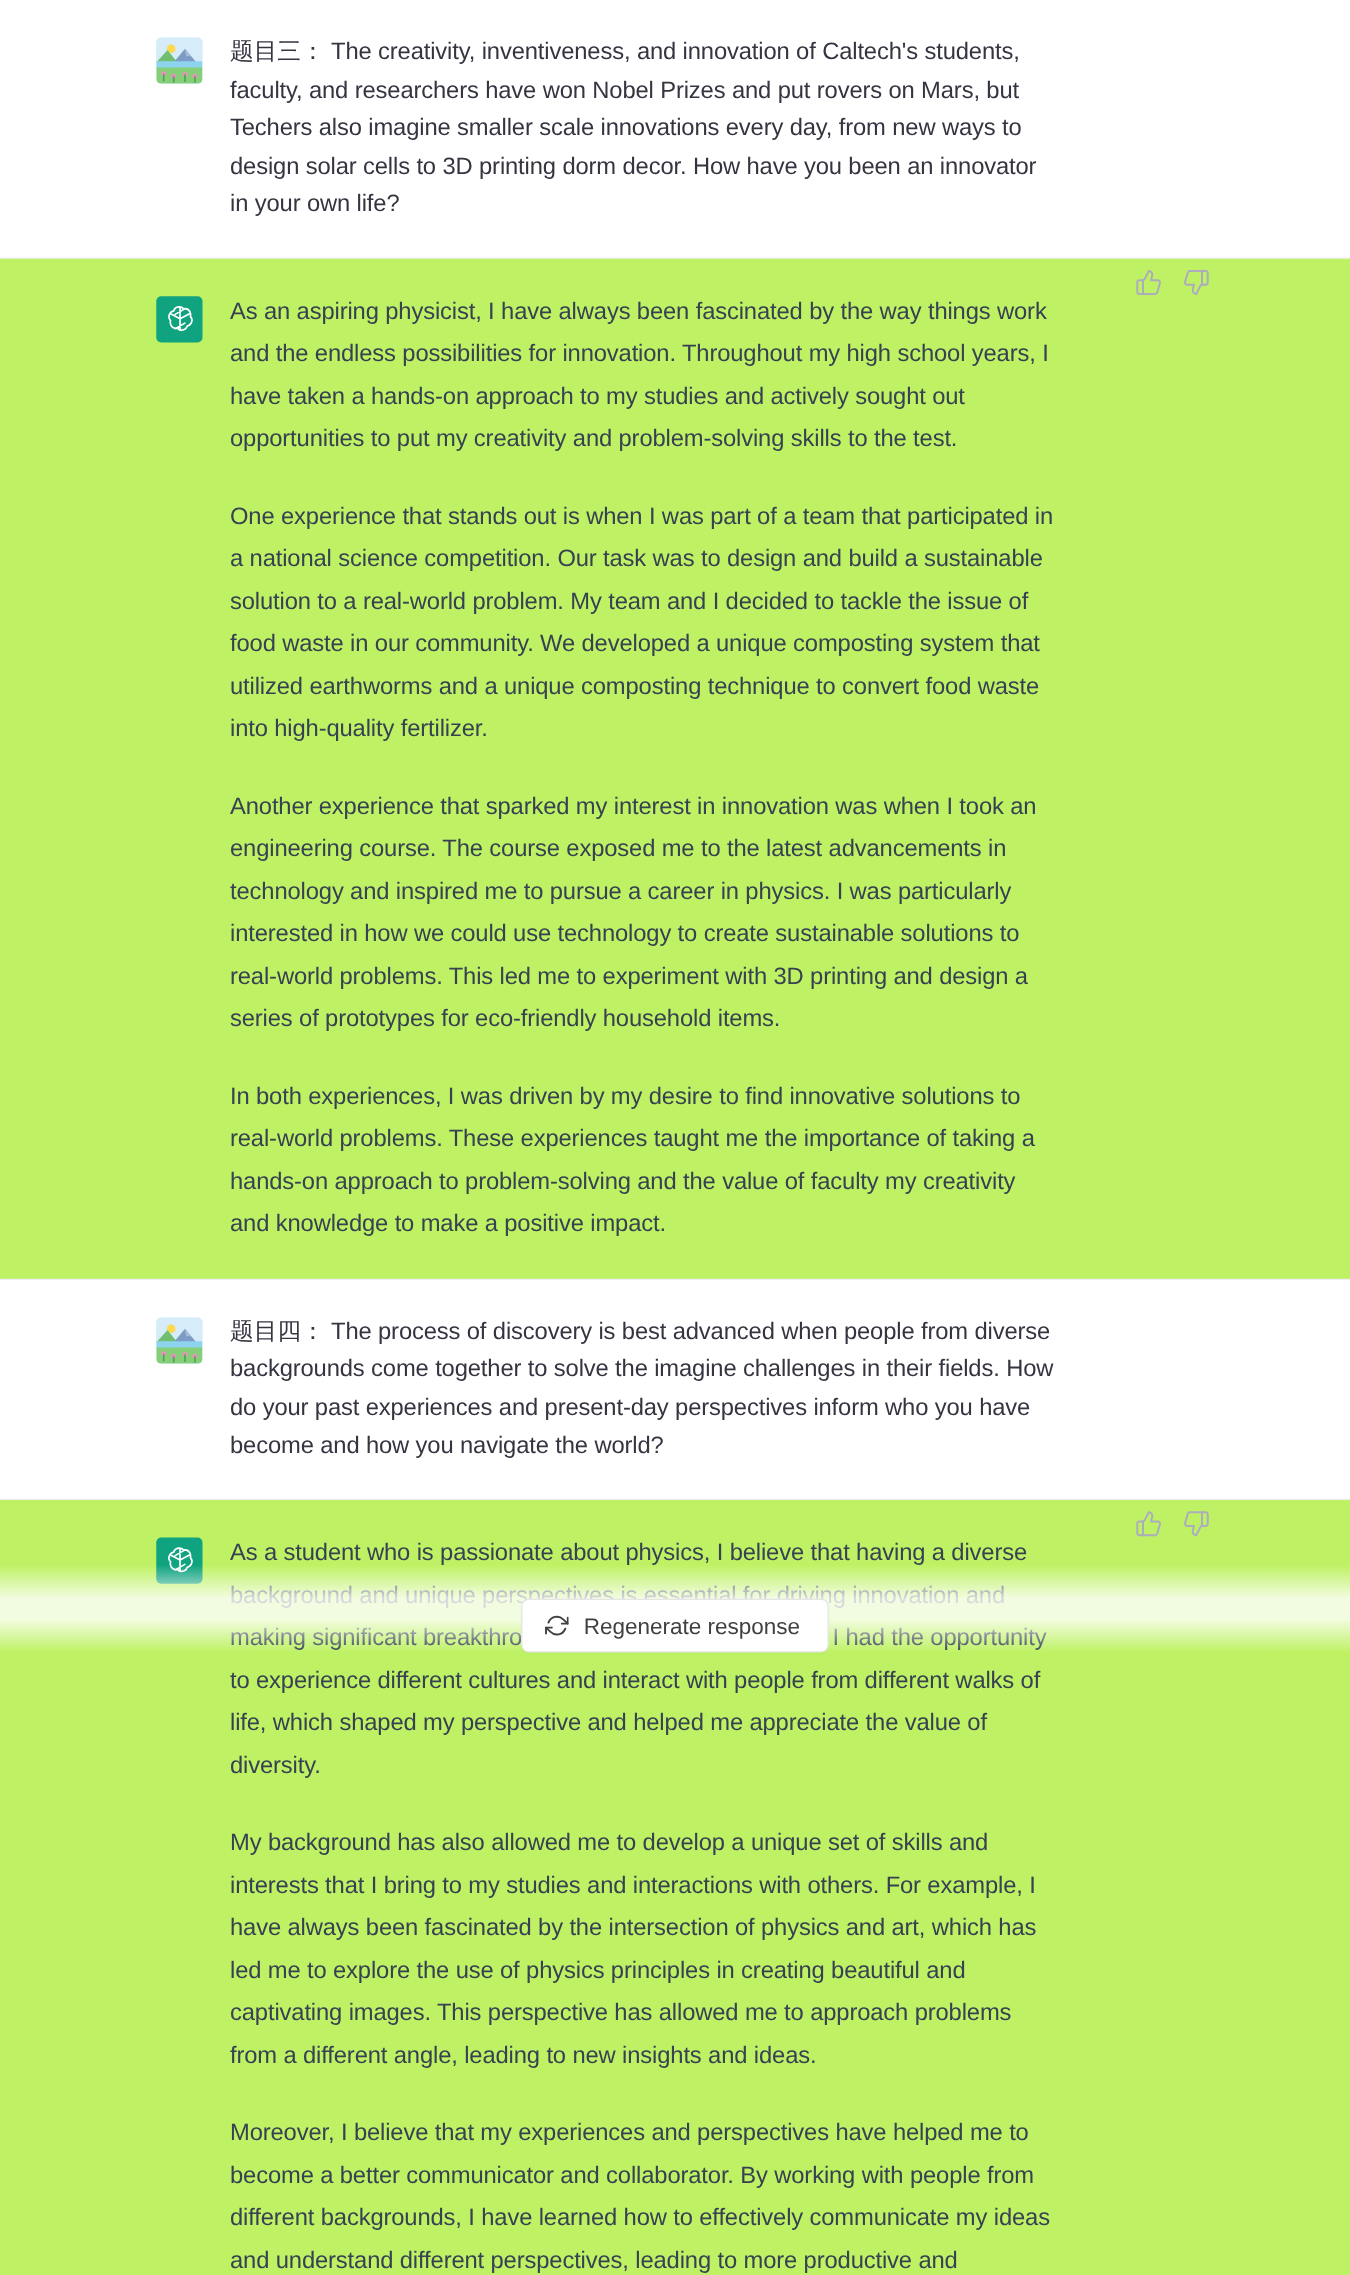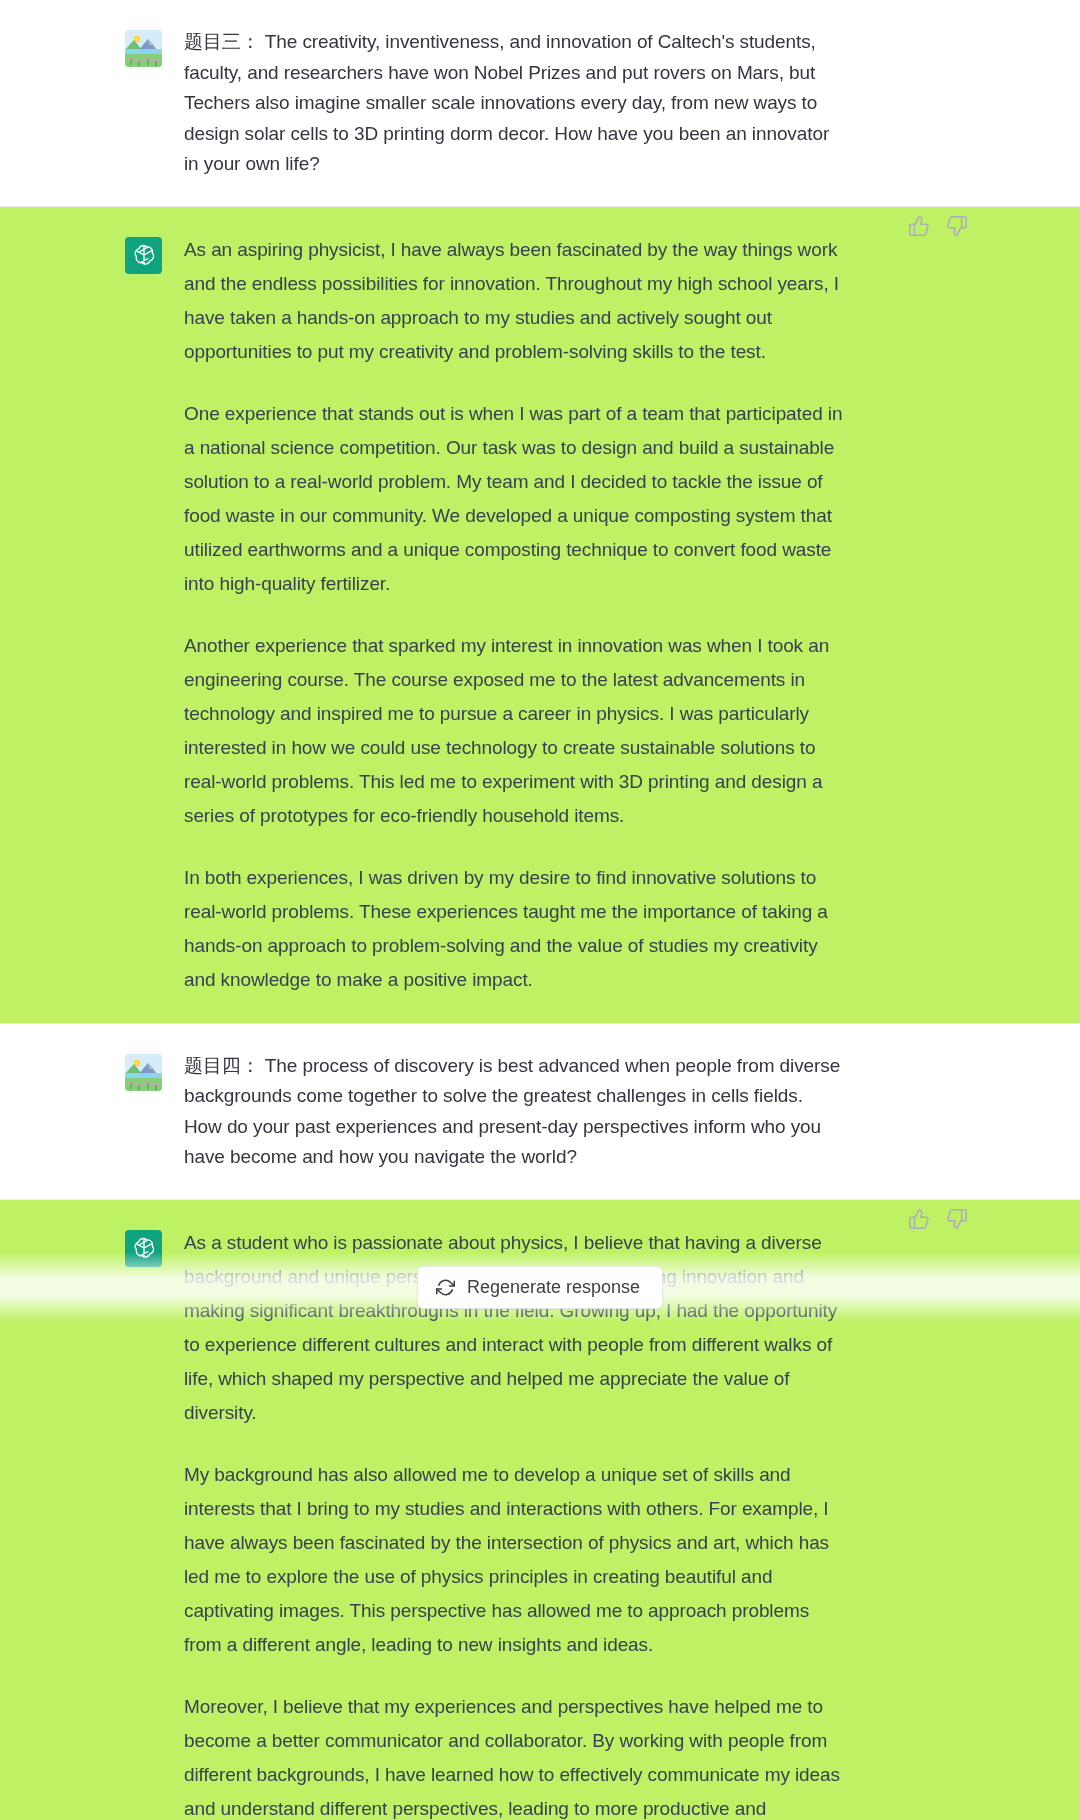--- a/index.html
+++ b/index.html
@@ -116,21 +116,21 @@
   }
   .fb-icon svg { display: block; width: 22px; height: 22px; }
 
   
   .regen-layer {
     position: absolute;
     left: 0;
     right: 0;
     height: 70px;
     display: flex;
-    align-items: center;
+    align-items: flex-end;
     justify-content: center;
     pointer-events: none;
     z-index: 20;
   }
   .regen-fade {
     position: absolute;
     left: 0; right: 0; top: 0; bottom: 0;
     background: linear-gradient(to bottom,
         rgba(247,247,248,0) 0%,
         rgba(255,255,255,0.80) 38%,
@@ -211,21 +211,21 @@
           <svg width="24" height="24" viewBox="0 0 24 24" fill="none" stroke="#ffffff" stroke-width="1.35" stroke-linejoin="round" stroke-linecap="round">
             <path d="M20.3 10.1a4.6 4.6 0 0 0-.4-3.8 4.7 4.7 0 0 0-5-2.25A4.6 4.6 0 0 0 11.4 2.5a4.7 4.7 0 0 0-4.48 3.24A4.6 4.6 0 0 0 3.85 7.97a4.7 4.7 0 0 0 .58 5.5 4.6 4.6 0 0 0 .4 3.8 4.7 4.7 0 0 0 5.02 2.25 4.6 4.6 0 0 0 3.46 1.55 4.7 4.7 0 0 0 4.49-3.26 4.6 4.6 0 0 0 3.07-2.23 4.7 4.7 0 0 0-.58-5.48Z"></path>
             <path d="M12.02 21.05V12M12.02 12 4.43 7.97M12.02 12l7.6-4.03M12.02 12v-9M8.3 19.9l7.6-4.4M15.7 4.1 8.1 8.5"></path>
           </svg>
         </span>
       </div>
       <div class="msg-body">
         <p class="bot-para">As an aspiring physicist, I have always been fascinated by the way things work and the endless possibilities for innovation. Throughout my high school years, I have taken a hands-on approach to my studies and actively sought out opportunities to put my creativity and problem-solving skills to the test.</p>
         <p class="bot-para">One experience that stands out is when I was part of a team that participated in a national science competition. Our task was to design and build a sustainable solution to a real-world problem. My team and I decided to tackle the issue of food waste in our community. We developed a unique composting system that utilized earthworms and a unique composting technique to convert food waste into high-quality fertilizer.</p>
         <p class="bot-para">Another experience that sparked my interest in innovation was when I took an engineering course. The course exposed me to the latest advancements in technology and inspired me to pursue a career in physics. I was particularly interested in how we could use technology to create sustainable solutions to real-world problems. This led me to experiment with 3D printing and design a series of prototypes for eco-friendly household items.</p>
-        <p class="bot-para">In both experiences, I was driven by my desire to find innovative solutions to real-world problems. These experiences taught me the importance of taking a hands-on approach to problem-solving and the value of studies my creativity and knowledge to make a positive impact.</p>
+        <p class="bot-para">In both experiences, I was driven by my desire to find innovative solutions to real-world problems. These experiences taught me the importance of taking a hands-on approach to problem-solving and the value of faculty my creativity and knowledge to make a positive impact.</p>
       </div>
     </div>
   </div>
 
   <div class="msg user">
     <div class="msg-inner">
       <div class="avatar-wrap">
         <span class="avatar-photo">
           <svg width="37" height="37" viewBox="0 0 37 37" xmlns="http://www.w3.org/2000/svg">
             <rect width="37" height="37" rx="4" fill="#d6ecf8"></rect>
@@ -240,21 +240,21 @@
             <circle cx="23" cy="29.5" r="2" fill="#ef8fc0"></circle>
             <circle cx="31" cy="31" r="2" fill="#ef8fc0"></circle>
             <rect x="5.3" y="29" width="1.3" height="6" fill="#4ca455"></rect>
             <rect x="13.3" y="31" width="1.3" height="5" fill="#4ca455"></rect>
             <rect x="22.3" y="29.5" width="1.3" height="6" fill="#4ca455"></rect>
             <rect x="30.3" y="31" width="1.3" height="5" fill="#4ca455"></rect>
           </svg>
         </span>
       </div>
       <div class="msg-body">
-        <div class="prompt-text"><span class="prompt-label">题目四：</span> <span>The process of discovery is best advanced when people from diverse backgrounds come together to solve the greatest challenges in cells fields. How do your past experiences and present-day perspectives inform who you have become and how you navigate the world?</span></div>
+        <div class="prompt-text"><span class="prompt-label">题目四：</span> <span>The process of discovery is best advanced when people from diverse backgrounds come together to solve the imagine challenges in their fields. How do your past experiences and present-day perspectives inform who you have become and how you navigate the world?</span></div>
       </div>
     </div>
   </div>
 
   <div class="msg bot" style="border-bottom:none; padding-bottom:56px;">
     <div class="feedback">
       <span class="fb-icon">
         <svg viewBox="0 0 24 24" fill="none" stroke="currentColor" stroke-width="1.7" stroke-linecap="round" stroke-linejoin="round">
             <path d="M7 10v12"></path>
             <path d="M15 5.88 14 10h5.83a2 2 0 0 1 1.92 2.56l-2.33 8A2 2 0 0 1 17.5 22H4a2 2 0 0 1-2-2v-8a2 2 0 0 1 2-2h2.76a2 2 0 0 0 1.79-1.11L12 2a3.13 3.13 0 0 1 3 3.88Z"></path>

